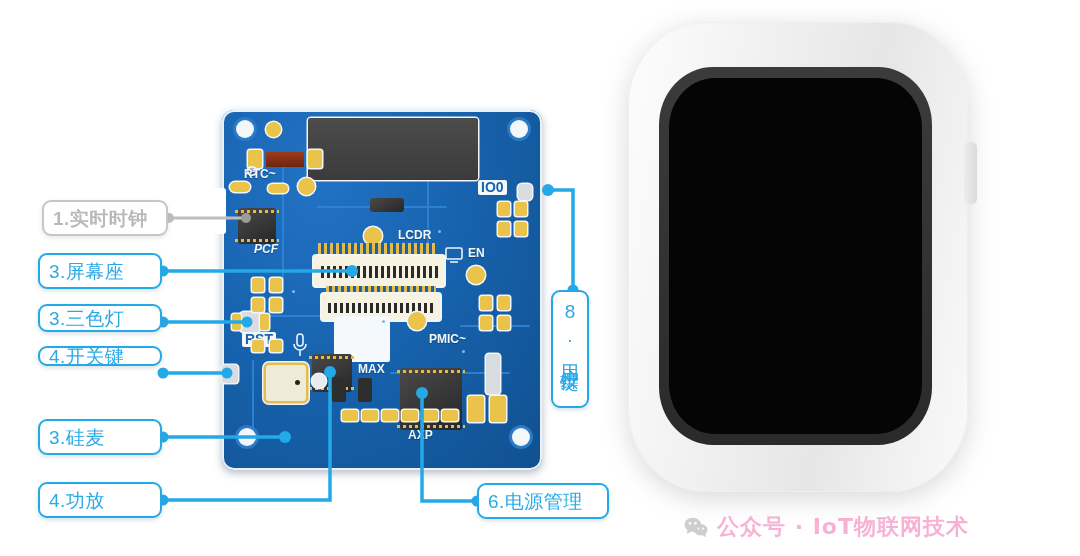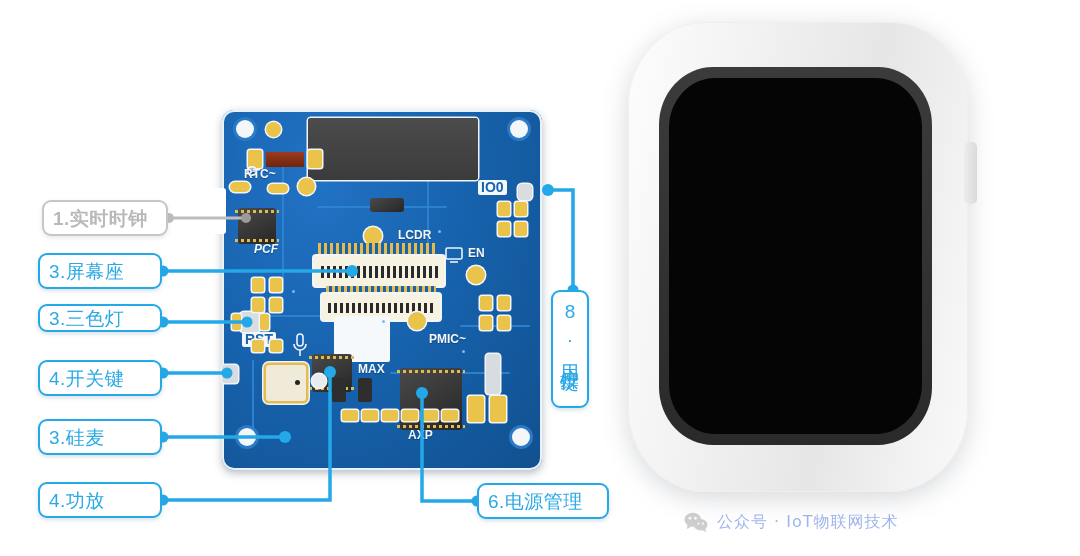--- a/index.html
+++ b/index.html
@@ -135,22 +135,22 @@
   }
 
   
   #watermark{
     position:absolute;left:684px;top:512px;
     display:flex;align-items:center;gap:9px;
     z-index:60;opacity:.42;
     filter:blur(.4px);
   }
   #watermark .wm-text{
-    color:#1d4ed8;font-size:16px;letter-spacing:1px;
-    font-family:"DejaVu Sans","Liberation Sans",sans-serif;white-space:nowrap;
+    color:#ec4899;font-size:22px;letter-spacing:1px;
+    font-family:"DejaVu Sans","Liberation Sans",sans-serif;white-space:nowrap;font-weight:bold;
   }
   .wechat-icon{
     width:24px;height:21px;flex:0 0 auto;
   }
 </style>
 </head>
 <body>
 
 <div id="stage">
 
@@ -322,21 +322,21 @@
   </div>
 
   <div class="callout" style="left:38px;top:253px;width:124px;height:36px;">
     <span>3.屏幕座</span>
   </div>
 
   <div class="callout" style="left:38px;top:304px;width:124px;height:28px;">
     <span>3.三色灯</span>
   </div>
 
-  <div class="callout" style="left:38px;top:360px;width:124px;height:36px;">
+  <div class="callout" style="left:38px;top:346px;width:124px;height:20px;">
     <span>4.开关键</span>
   </div>
 
   <div class="callout" style="left:38px;top:419px;width:124px;height:36px;">
     <span>3.硅麦</span>
   </div>
 
   <div class="callout" style="left:38px;top:482px;width:124px;height:36px;">
     <span>4.功放</span>
   </div>

